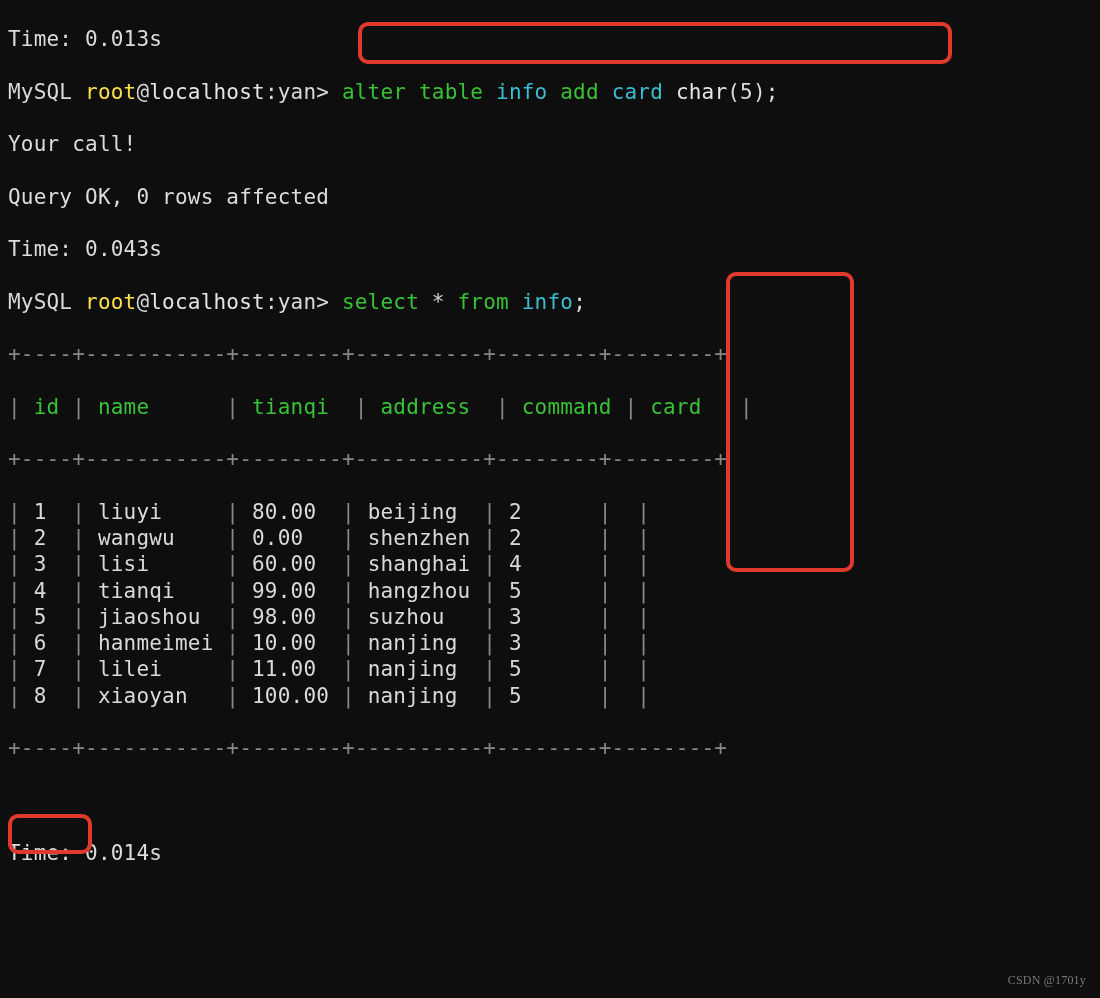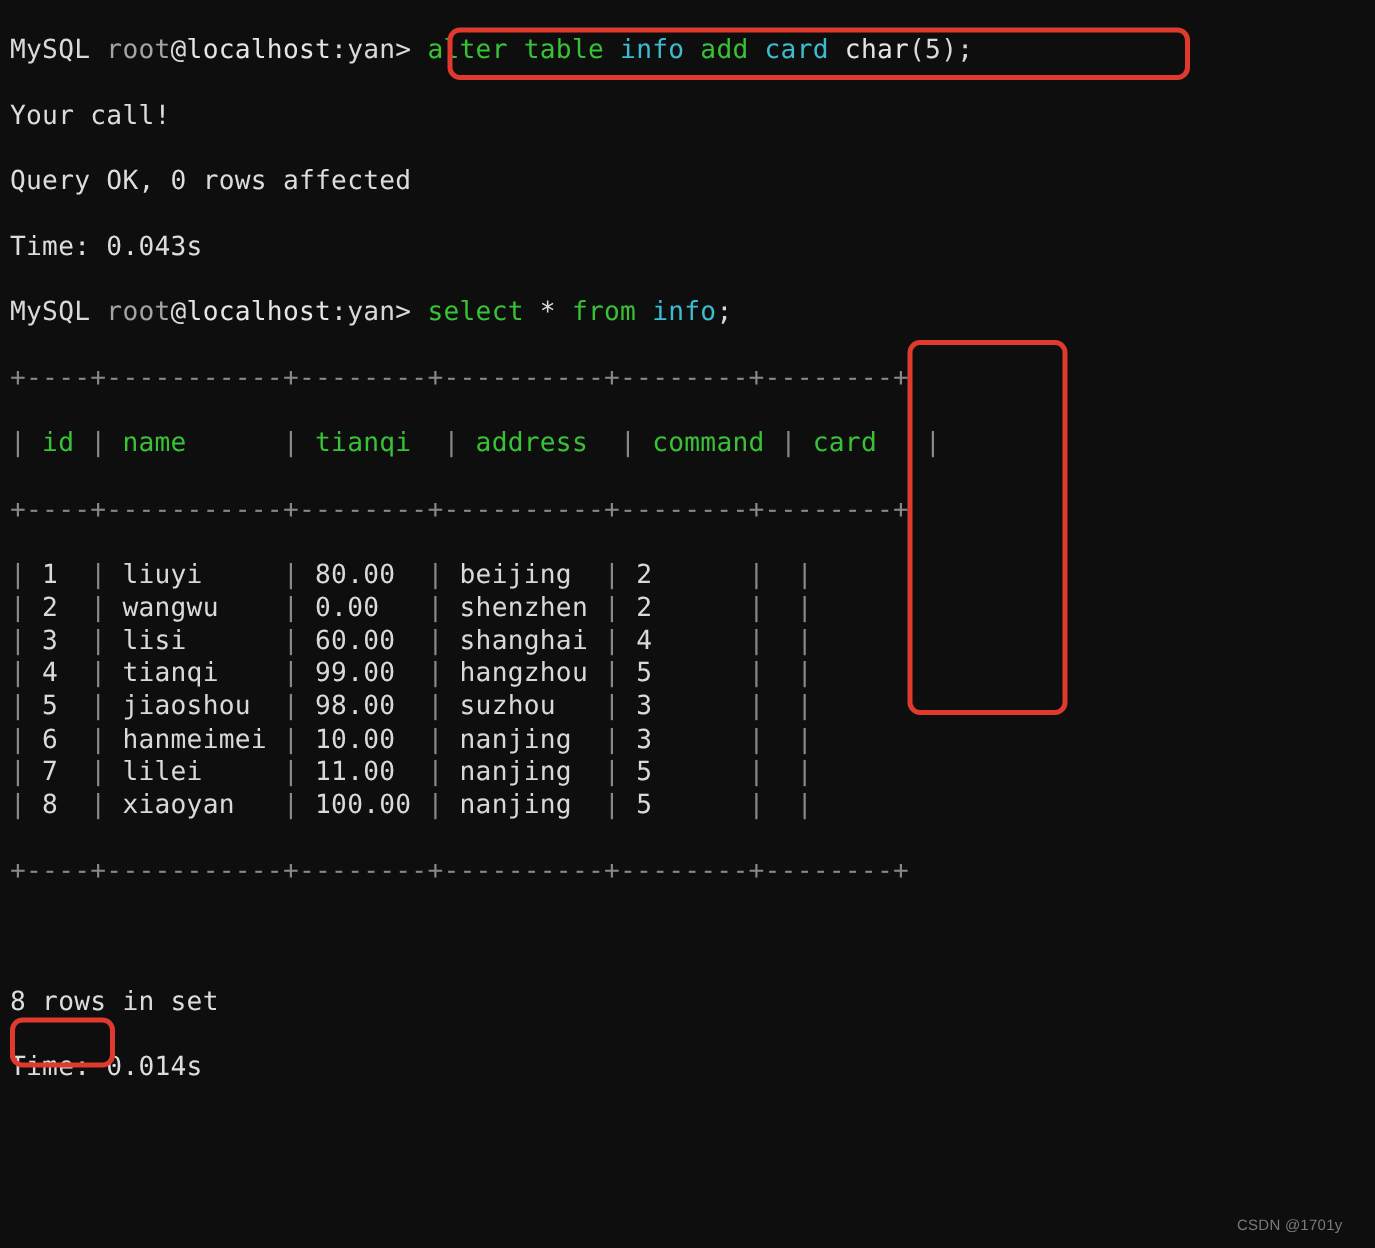--- a/index.html
+++ b/index.html
@@ -15,57 +15,57 @@
     overflow: hidden;
     letter-spacing: 0.2px;
   }
   .term {
     padding: 0 8px;
     white-space: pre;
   }
   .g  { color: #38c236; }   
   .c  { color: #3bbdd1; text-align: right; }   
   .m  { color: #e5e5e5; }   
-  .y  { color: #a3a3a3; }   
+  .y  { color: #fde047; }   
   .d  { color: #8a8a8a; }   
   .w  { color: #d9d9d9; }
   .p  { color: #888888; }   
   .row { display:block; }
   .hl-box {
     position: absolute;
     border: 4px solid #e03a2f;
     border-radius: 10px;
     pointer-events: none;
     box-sizing: border-box;
   }
   .watermark {
     position:absolute;
-    right: 26px;
+    right: 14px;
     bottom: 10px;
     font-size: 12px;
     color:#7a7a7a;
-    font-family:Liberation Sans, sans-serif;
+    font-family:Liberation Serif, serif;
   }
 </style>
 </head>
 <body>
 
 <div class="term">
+<span class="row">Time: 0.013s</span>
 <span class="row"><span class="w">MySQL </span><span class="y">root</span><span class="w">@</span><span class="m">localhost</span><span class="w">:</span><span class="w">yan</span><span class="w">&gt; </span><span class="g">alter</span><span class="w"> </span><span class="g">table</span><span class="w"> </span><span class="c">info</span><span class="w"> </span><span class="g">add</span><span class="w"> </span><span class="c">card</span><span class="w"> </span><span class="m">char</span><span class="w">(5);</span></span>
 <span class="row">Your call!</span>
 <span class="row">Query OK, 0 rows affected</span>
 <span class="row">Time: 0.043s</span>
 <span class="row"><span class="w">MySQL </span><span class="y">root</span><span class="w">@</span><span class="m">localhost</span><span class="w">:</span><span class="w">yan</span><span class="w">&gt; </span><span class="g">select</span><span class="w"> </span><span class="w">*</span><span class="w"> </span><span class="g">from</span><span class="w"> </span><span class="c">info</span><span class="w">;</span></span>
 <span class="row p">+----+-----------+--------+----------+--------+--------+</span>
 <span class="row"><span class="p">| </span><span class="g">id</span><span class="p"> | </span><span class="g">name</span><span class="p">      | </span><span class="g">tianqi</span><span class="p">  | </span><span class="g">address</span><span class="p">  | </span><span class="g">command</span><span class="p"> | </span><span class="g">card</span><span class="p">   |</span></span>
 <span class="row p">+----+-----------+--------+----------+--------+--------+</span>
 <div id="t1rows"><span class="row"><span class="p">| </span><span class="w">1 </span><span class="p"> | </span><span class="w">liuyi    </span><span class="p"> | </span><span class="w">80.00 </span><span class="p"> | </span><span class="w">beijing </span><span class="p"> | </span><span class="w">2     </span><span class="p"> | </span><span class="d"><null></null></span><span class="p"> |</span></span><span class="row"><span class="p">| </span><span class="w">2 </span><span class="p"> | </span><span class="w">wangwu   </span><span class="p"> | </span><span class="w">0.00  </span><span class="p"> | </span><span class="w">shenzhen</span><span class="p"> | </span><span class="w">2     </span><span class="p"> | </span><span class="d"><null></null></span><span class="p"> |</span></span><span class="row"><span class="p">| </span><span class="w">3 </span><span class="p"> | </span><span class="w">lisi     </span><span class="p"> | </span><span class="w">60.00 </span><span class="p"> | </span><span class="w">shanghai</span><span class="p"> | </span><span class="w">4     </span><span class="p"> | </span><span class="d"><null></null></span><span class="p"> |</span></span><span class="row"><span class="p">| </span><span class="w">4 </span><span class="p"> | </span><span class="w">tianqi   </span><span class="p"> | </span><span class="w">99.00 </span><span class="p"> | </span><span class="w">hangzhou</span><span class="p"> | </span><span class="w">5     </span><span class="p"> | </span><span class="d"><null></null></span><span class="p"> |</span></span><span class="row"><span class="p">| </span><span class="w">5 </span><span class="p"> | </span><span class="w">jiaoshou </span><span class="p"> | </span><span class="w">98.00 </span><span class="p"> | </span><span class="w">suzhou  </span><span class="p"> | </span><span class="w">3     </span><span class="p"> | </span><span class="d"><null></null></span><span class="p"> |</span></span><span class="row"><span class="p">| </span><span class="w">6 </span><span class="p"> | </span><span class="w">hanmeimei</span><span class="p"> | </span><span class="w">10.00 </span><span class="p"> | </span><span class="w">nanjing </span><span class="p"> | </span><span class="w">3     </span><span class="p"> | </span><span class="d"><null></null></span><span class="p"> |</span></span><span class="row"><span class="p">| </span><span class="w">7 </span><span class="p"> | </span><span class="w">lilei    </span><span class="p"> | </span><span class="w">11.00 </span><span class="p"> | </span><span class="w">nanjing </span><span class="p"> | </span><span class="w">5     </span><span class="p"> | </span><span class="d"><null></null></span><span class="p"> |</span></span><span class="row"><span class="p">| </span><span class="w">8 </span><span class="p"> | </span><span class="w">xiaoyan  </span><span class="p"> | </span><span class="w">100.00</span><span class="p"> | </span><span class="w">nanjing </span><span class="p"> | </span><span class="w">5     </span><span class="p"> | </span><span class="d"><null></null></span><span class="p"> |</span></span></div>
 <span class="row p">+----+-----------+--------+----------+--------+--------+</span>
 <span class="row"> </span>
-<span class="row">8 rows in set</span>
 <span class="row">Time: 0.014s</span>
 
 
 
 
 
 
 
 
 

